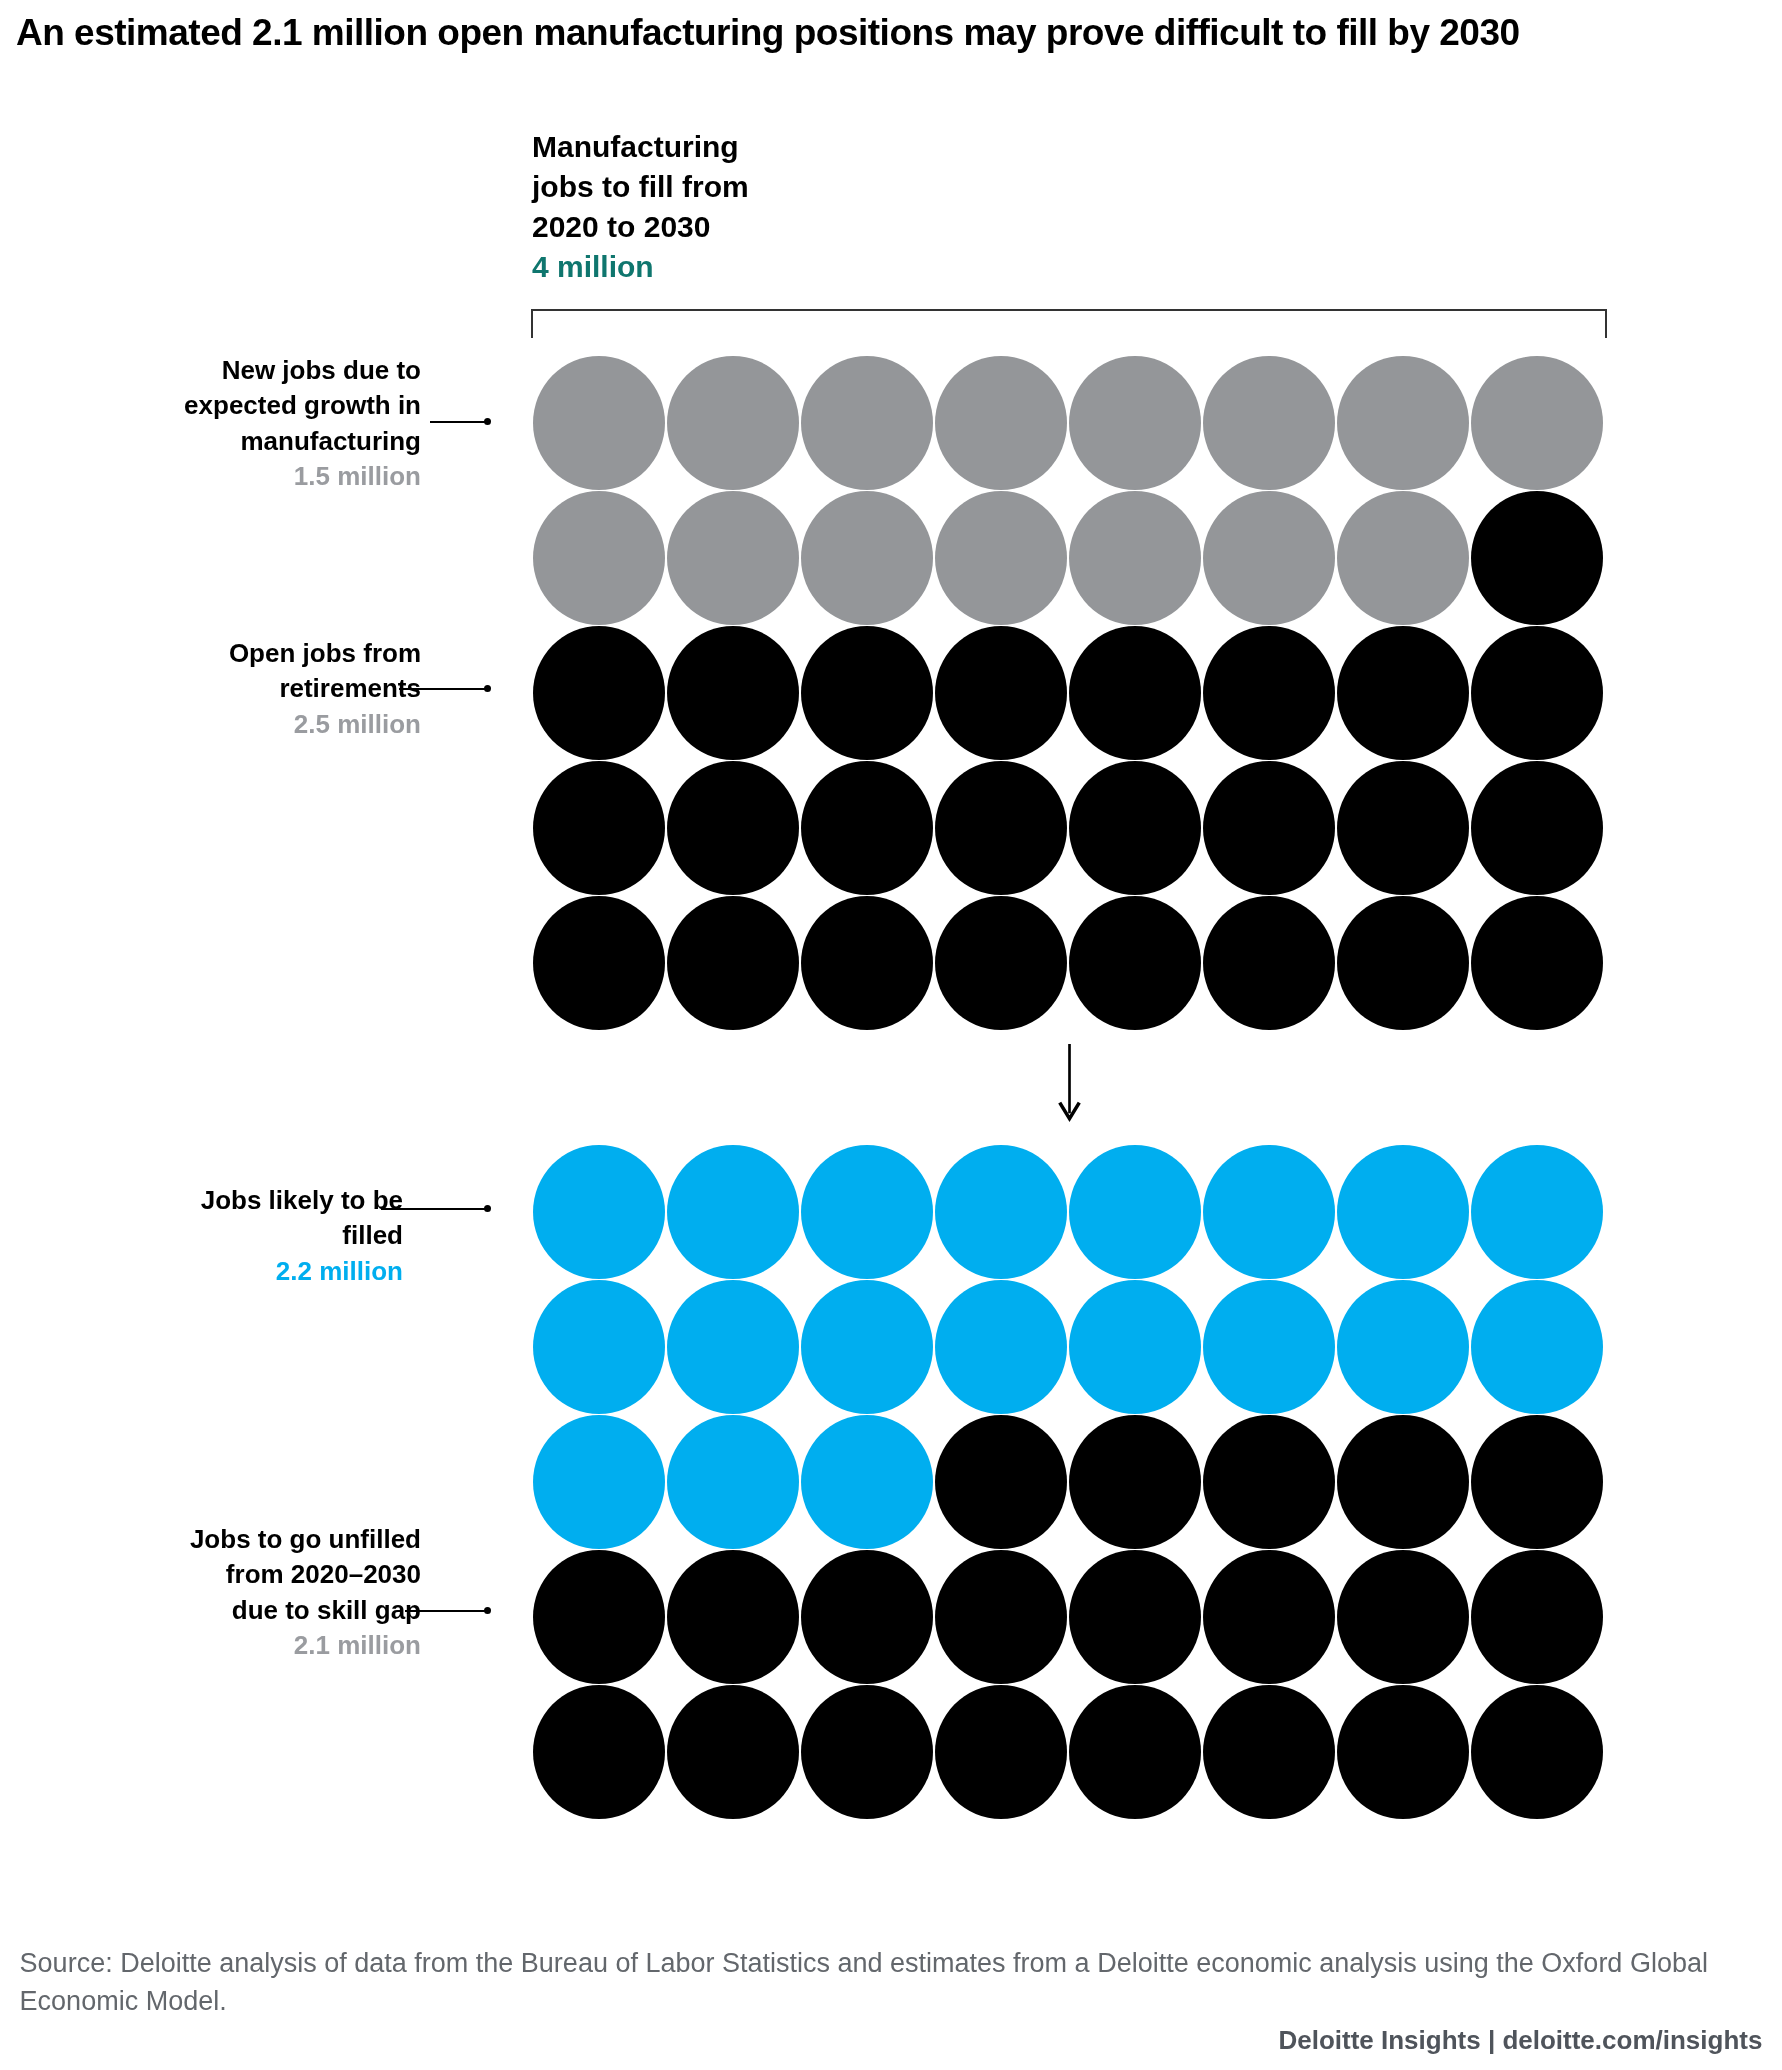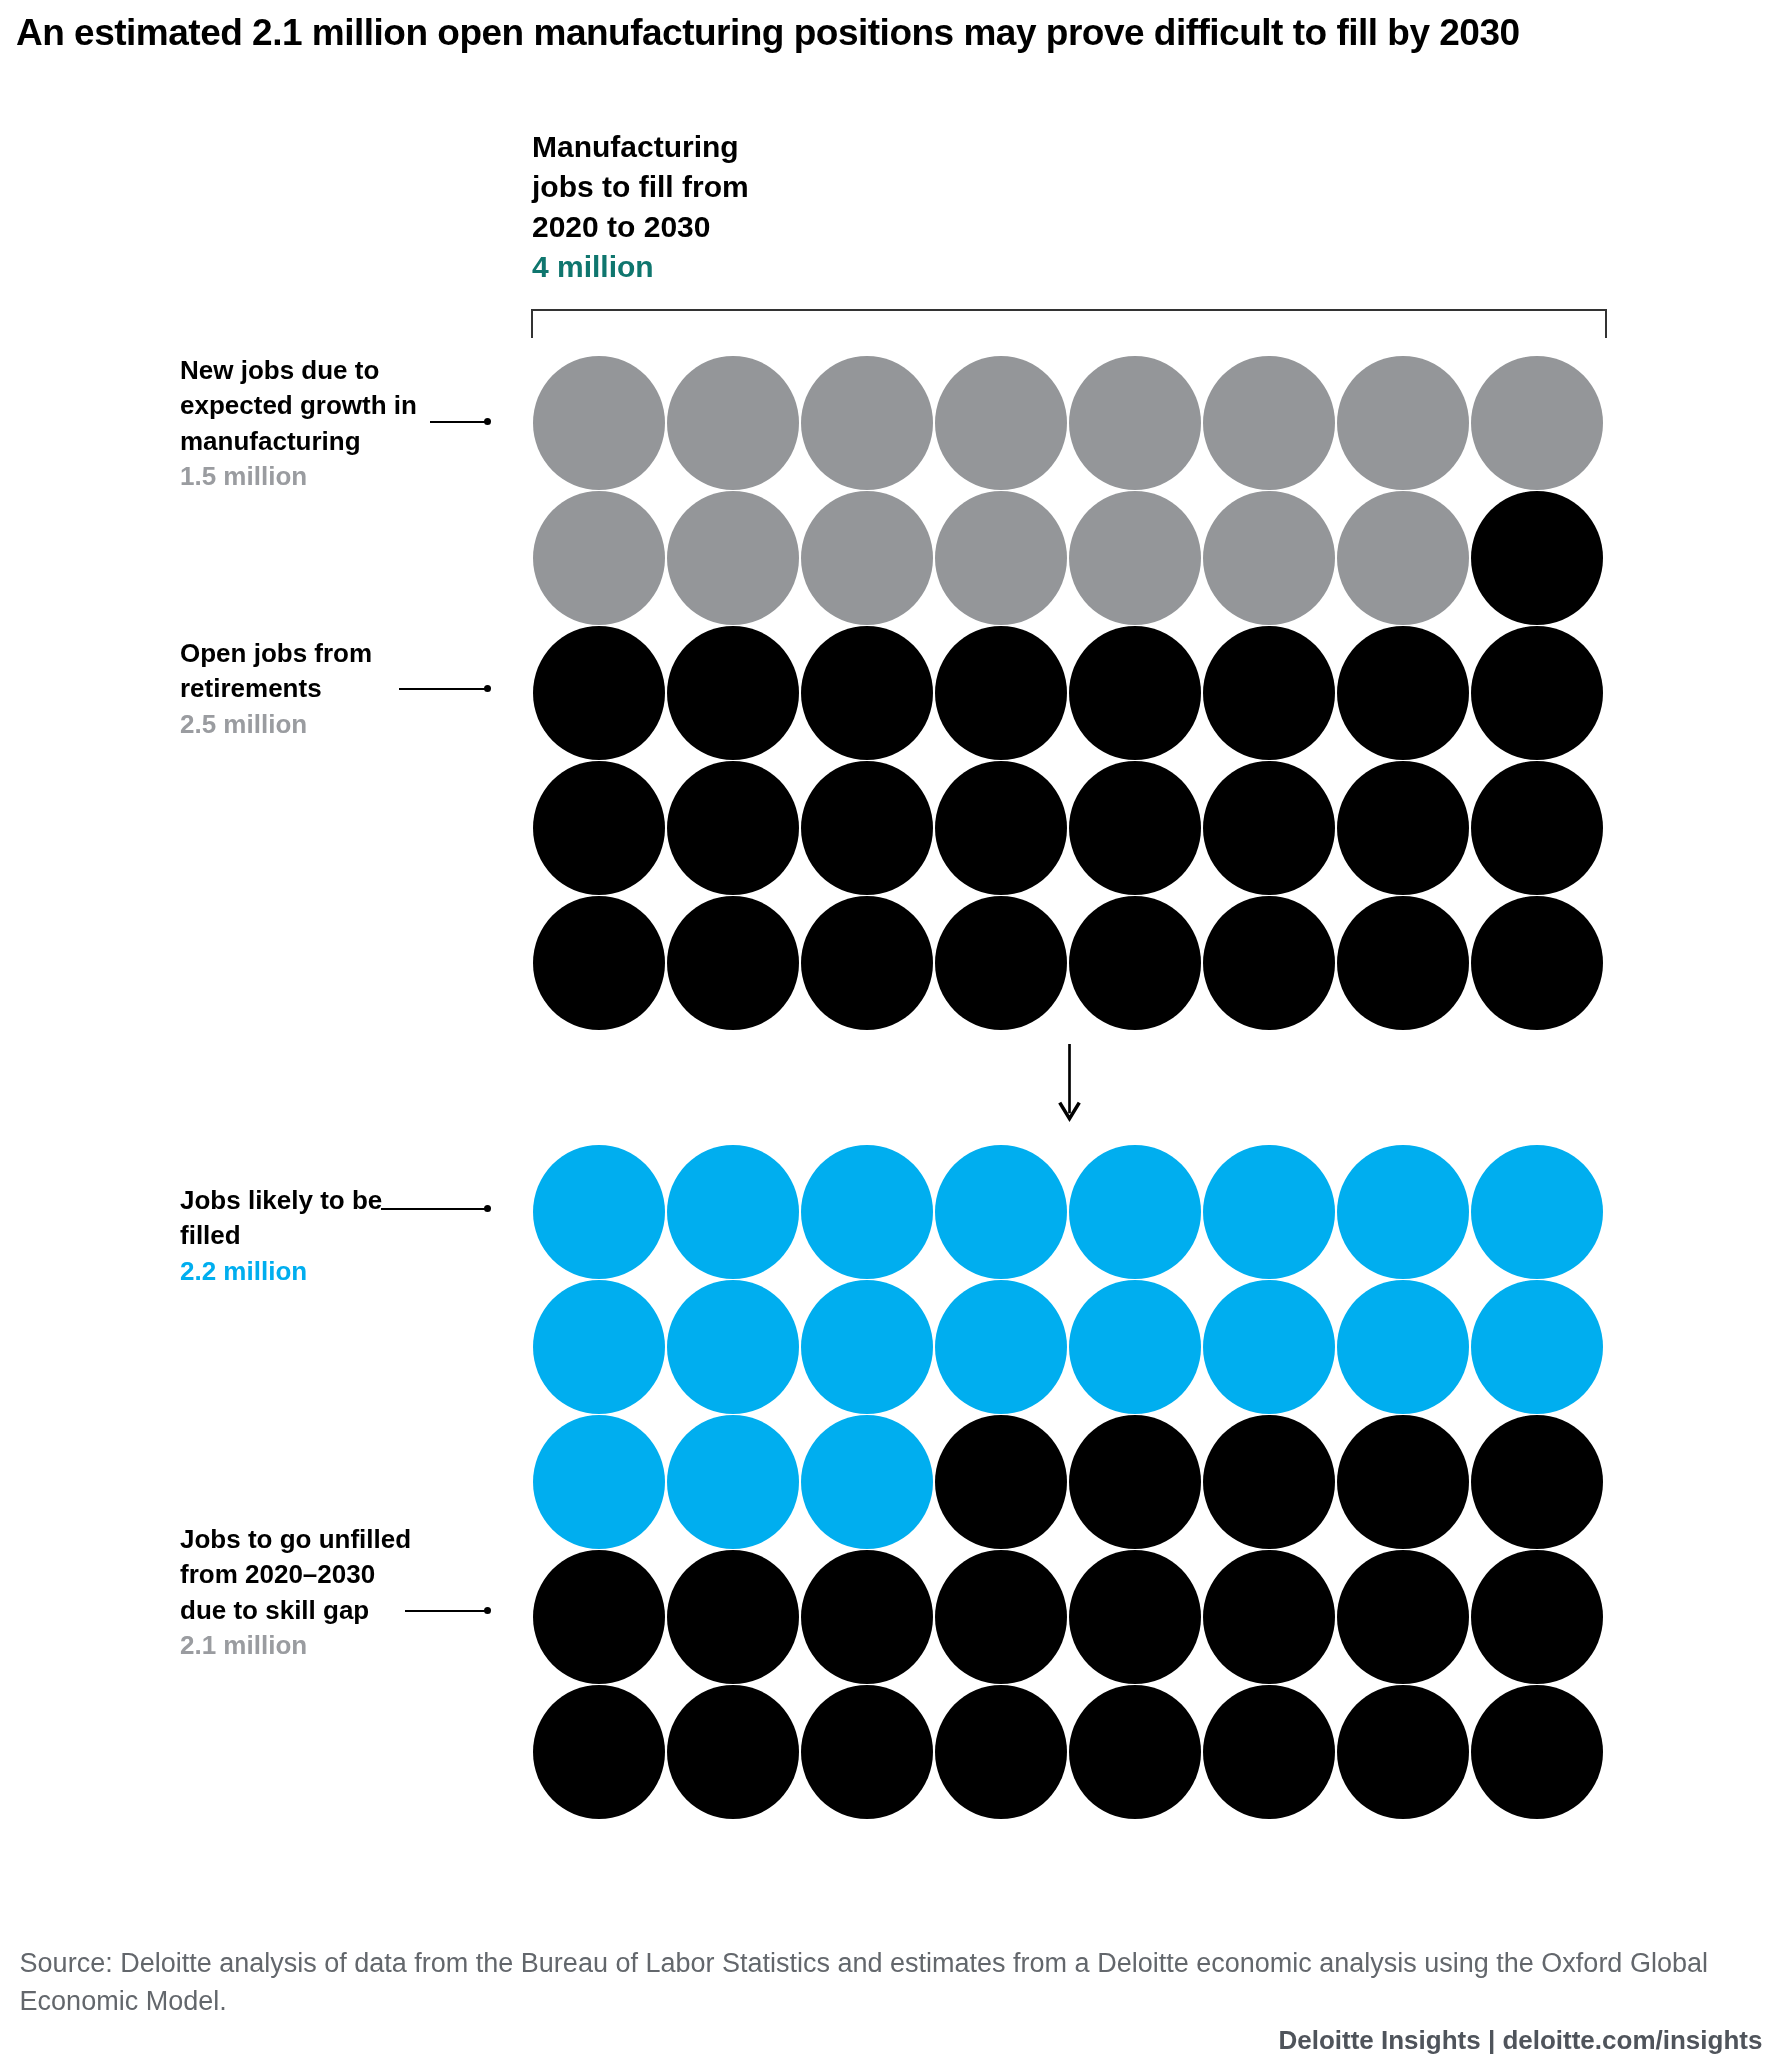--- a/index.html
+++ b/index.html
@@ -92,21 +92,21 @@
     top: -2.7px;
     width: 7.1px;
     height: 7.1px;
     border-radius: 50%;
     background: #000000;
   }
 
   
   .callout {
     position: absolute;
-    text-align: left;
+    text-align: right;
     font-size: 26px;
     font-weight: bold;
     line-height: 1.36;
     color: #000000;
   }
   .callout .value { display: block; color: #9a9ca0; }
   .callout .value.accent { color: #00AEEF; }
 
   
   #flow-arrow {

